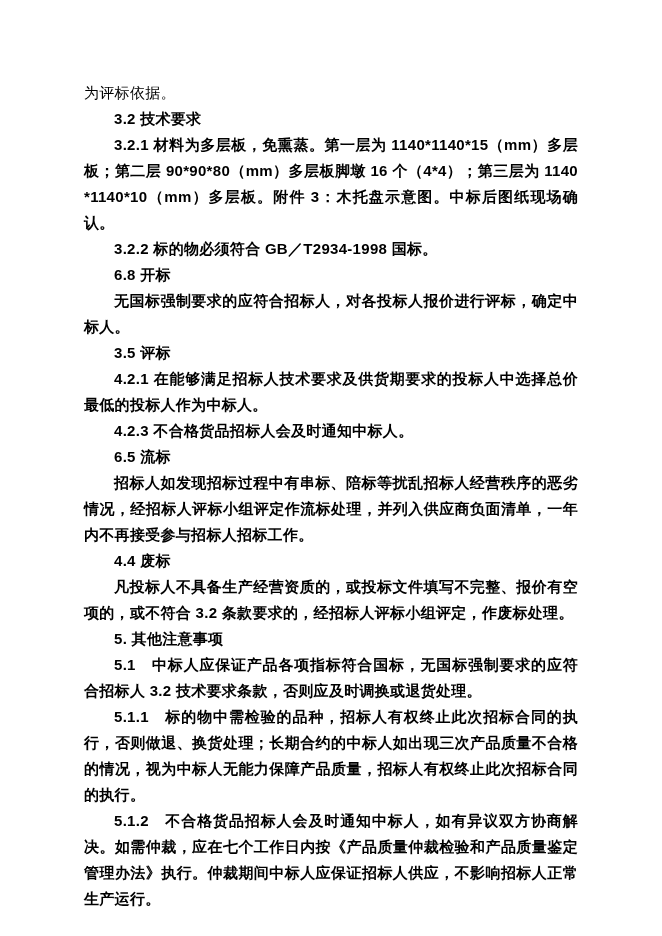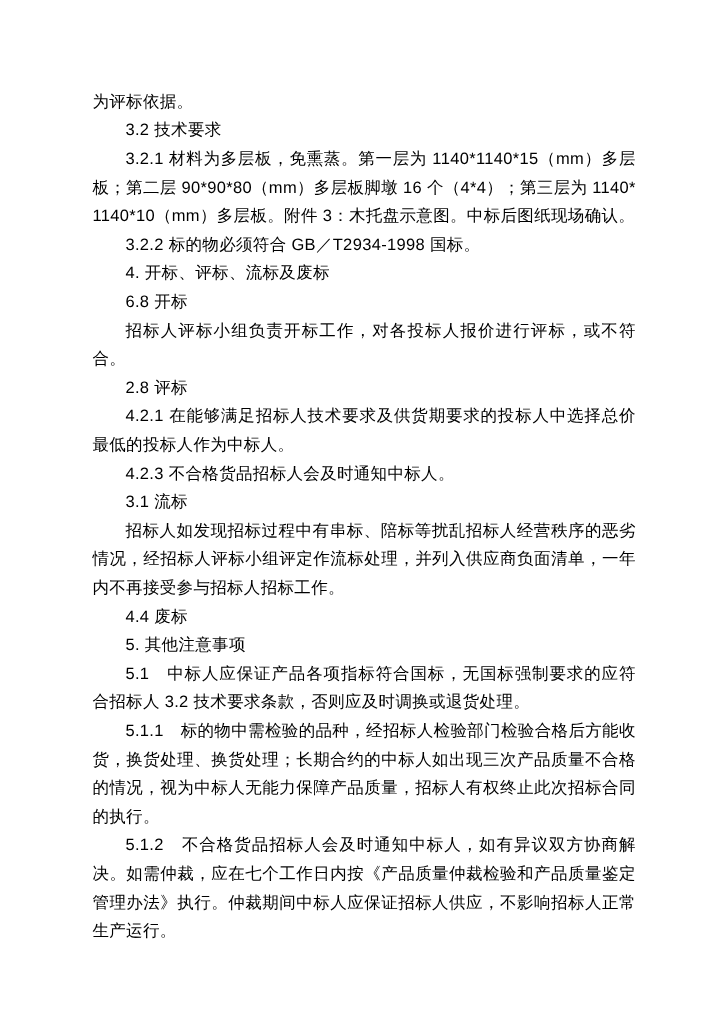--- a/index.html
+++ b/index.html
@@ -27,38 +27,39 @@
     font-size: 15px;
     line-height: 26px;
     text-align: justify;
     text-justify: inter-ideograph;
     letter-spacing: 0.3px;
     word-break: break-all;
     color: #000000;
   }
   .doc p.indent {
     text-indent: 2em;
+    font-weight: bold;
   }
 </style>
 </head>
 <body>
 
 <div class="page">
   <div class="doc" id="doc">
       <p>为评标依据。</p>
       <p class="indent">3.2 技术要求</p>
       <p class="indent">3.2.1 材料为多层板，免熏蒸。第一层为 1140*1140*15（mm）多层板；第二层 90*90*80（mm）多层板脚墩 16 个（4*4）；第三层为 1140*1140*10（mm）多层板。附件 3：木托盘示意图。中标后图纸现场确认。</p>
       <p class="indent">3.2.2 标的物必须符合 GB／T2934-1998 国标。</p>
-      <p class="indent">4. 开标、评标、流标及废标</p>
       <p class="indent">6.8 开标</p>
-      <p class="indent">招标人评标小组负责开标工作，对各投标人报价进行评标，或不符合。</p>
-      <p class="indent">2.8 评标</p>
+      <p class="indent">无国标强制要求的应符合招标人，对各投标人报价进行评标，确定中标人。</p>
+      <p class="indent">3.5 评标</p>
       <p class="indent">4.2.1 在能够满足招标人技术要求及供货期要求的投标人中选择总价最低的投标人作为中标人。</p>
       <p class="indent">4.2.3 不合格货品招标人会及时通知中标人。</p>
-      <p class="indent">3.1 流标</p>
+      <p class="indent">6.5 流标</p>
       <p class="indent">招标人如发现招标过程中有串标、陪标等扰乱招标人经营秩序的恶劣情况，经招标人评标小组评定作流标处理，并列入供应商负面清单，一年内不再接受参与招标人招标工作。</p>
       <p class="indent">4.4 废标</p>
+      <p class="indent">凡投标人不具备生产经营资质的，或投标文件填写不完整、报价有空项的，或不符合 3.2 条款要求的，经招标人评标小组评定，作废标处理。</p>
       <p class="indent">5. 其他注意事项</p>
       <p class="indent">5.1　中标人应保证产品各项指标符合国标，无国标强制要求的应符合招标人 3.2 技术要求条款，否则应及时调换或退货处理。</p>
-      <p class="indent">5.1.1　标的物中需检验的品种，经招标人检验部门检验合格后方能收货，换货处理、换货处理；长期合约的中标人如出现三次产品质量不合格的情况，视为中标人无能力保障产品质量，招标人有权终止此次招标合同的执行。</p>
+      <p class="indent">5.1.1　标的物中需检验的品种，招标人有权终止此次招标合同的执行，否则做退、换货处理；长期合约的中标人如出现三次产品质量不合格的情况，视为中标人无能力保障产品质量，招标人有权终止此次招标合同的执行。</p>
       <p class="indent">5.1.2　不合格货品招标人会及时通知中标人，如有异议双方协商解决。如需仲裁，应在七个工作日内按《产品质量仲裁检验和产品质量鉴定管理办法》执行。仲裁期间中标人应保证招标人供应，不影响招标人正常生产运行。</p>
     </div>
 </div>
 
 </body></html>

